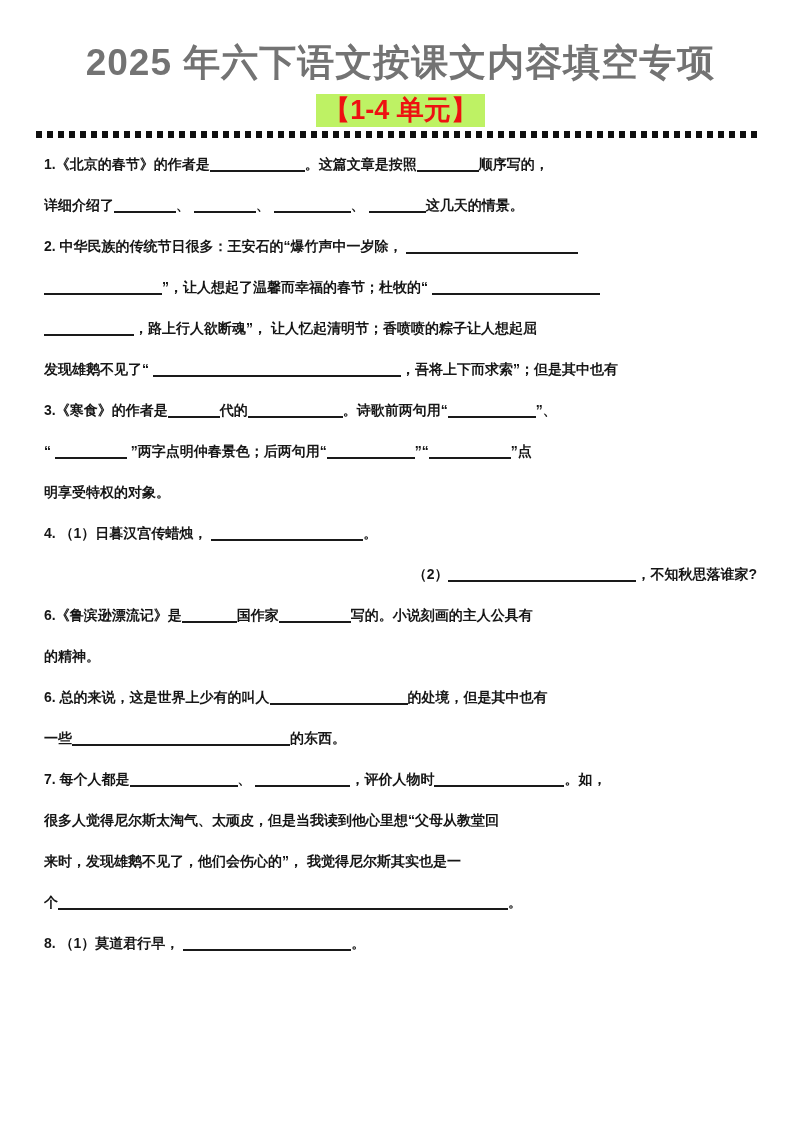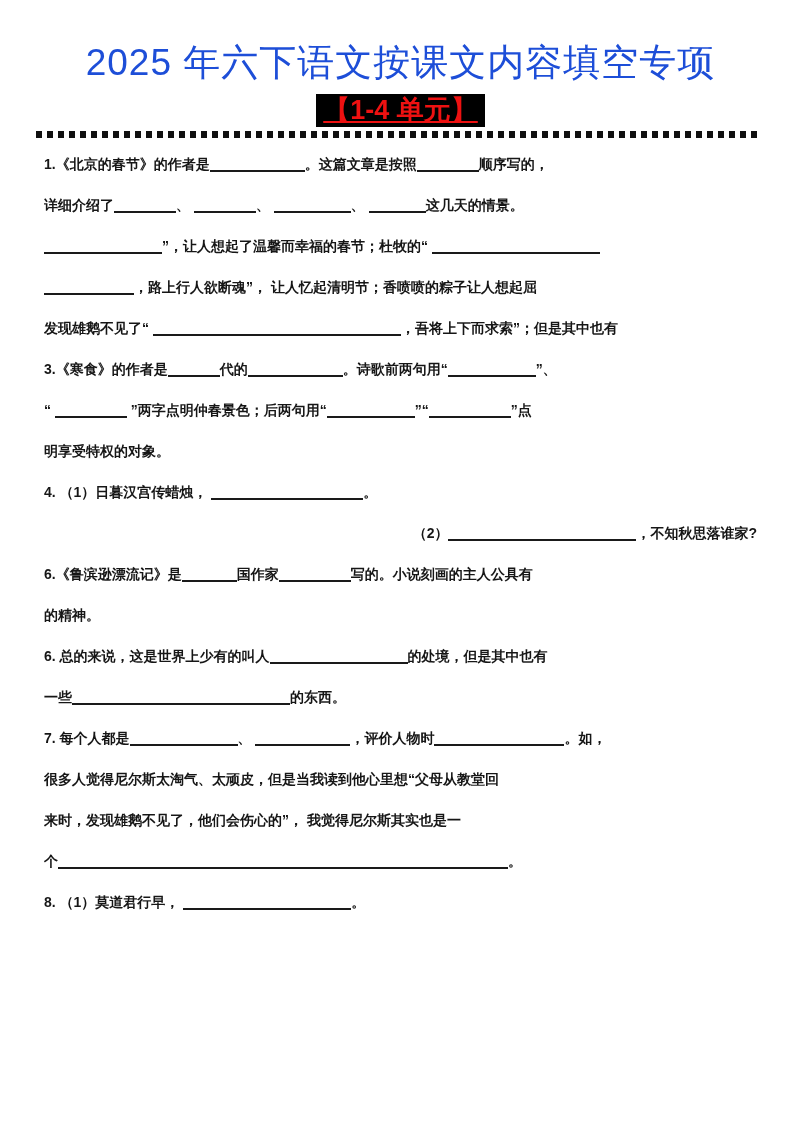--- a/index.html
+++ b/index.html
@@ -9,24 +9,24 @@
     box-sizing:border-box;
     padding:40px 36px 0 44px;
     background:#ffffff;
     font-family:"Liberation Sans","DejaVu Sans",sans-serif;
     color:#161616;
     overflow:hidden;
   }
   .title{
     margin:0 0 8px 0;
     font-size:37px;
-    font-weight:normal;
+    font-weight:bold;
     letter-spacing:1px;
     text-align:center;
-    color:#1d4ed8;
+    color:#737373;
     line-height:1.25;
   }
   .badge-row{text-align:center;margin:0 0 4px 0;}
   .badge{
     display:inline-block;
     font-size:27px;
     font-weight:bold;
     line-height:1.15;
     padding:1px 7px;
   }
@@ -52,29 +52,30 @@
     border-bottom:2px solid #1a1a1a;
     vertical-align:-3px;
   }
 </style>
 </head>
 <body>
 
 <div class="page" style="background: rgb(255, 255, 255); color: rgb(22, 22, 22);">
   <h1 class="title">2025 年六下语文按课文内容填空专项</h1>
   <div class="badge-row">
-    <span class="badge" id="unit-badge" style="color: rgb(238, 17, 17); background: #000000; text-decoration: underline;">【1-4 单元】</span>
+    <span class="badge" id="unit-badge" style="color: rgb(238, 17, 17); background: #bef264;">【1-4 单元】</span>
   </div>
   <div class="rule" id="dotted-rule" style="background: repeating-linear-gradient(90deg, rgb(16, 16, 16) 0px, rgb(16, 16, 16) 6px, transparent 6px, transparent 11px);"></div>
   <div class="questions" id="questions">
       <div>
         <div class="line"><span class="seg">1.《北京的春节》的作者是</span><span class="blank" style="width: 95px;"></span><span class="seg">。这篇文章是按照</span><span class="blank" style="width: 62px;"></span><span class="seg">顺序写的，</span></div>
         <div class="line"><span class="seg">详细介绍了</span><span class="blank" style="width: 62px;"></span><span class="seg">、 </span><span class="blank" style="width: 62px;"></span><span class="seg">、 </span><span class="blank" style="width: 77px;"></span><span class="seg">、 </span><span class="blank" style="width: 57px;"></span><span class="seg">这几天的情景。</span></div>
       </div>
       <div>
+        <div class="line"><span class="seg">2. 中华民族的传统节日很多：王安石的“爆竹声中一岁除， </span><span class="blank" style="width: 172px;"></span></div>
         <div class="line"><span class="blank" style="width: 118px;"></span><span class="seg">”，让人想起了温馨而幸福的春节；杜牧的“ </span><span class="blank" style="width: 168px;"></span></div>
         <div class="line"><span class="blank" style="width: 90px;"></span><span class="seg">，路上行人欲断魂”， 让人忆起清明节；香喷喷的粽子让人想起屈</span></div>
         <div class="line"><span class="seg">发现雄鹅不见了“ </span><span class="blank" style="width: 248px;"></span><span class="seg">，吾将上下而求索”；但是其中也有</span></div>
       </div>
       <div>
         <div class="line"><span class="seg">3.《寒食》的作者是</span><span class="blank" style="width: 52px;"></span><span class="seg">代的</span><span class="blank" style="width: 95px;"></span><span class="seg">。诗歌前两句用“</span><span class="blank" style="width: 88px;"></span><span class="seg">”、</span></div>
         <div class="line"><span class="seg">“ </span><span class="blank" style="width: 72px;"></span><span class="seg"> ”两字点明仲春景色；后两句用“</span><span class="blank" style="width: 88px;"></span><span class="seg">”“</span><span class="blank" style="width: 82px;"></span><span class="seg">”点</span></div>
         <div class="line"><span class="seg">明享受特权的对象。</span></div>
       </div>
       <div>

